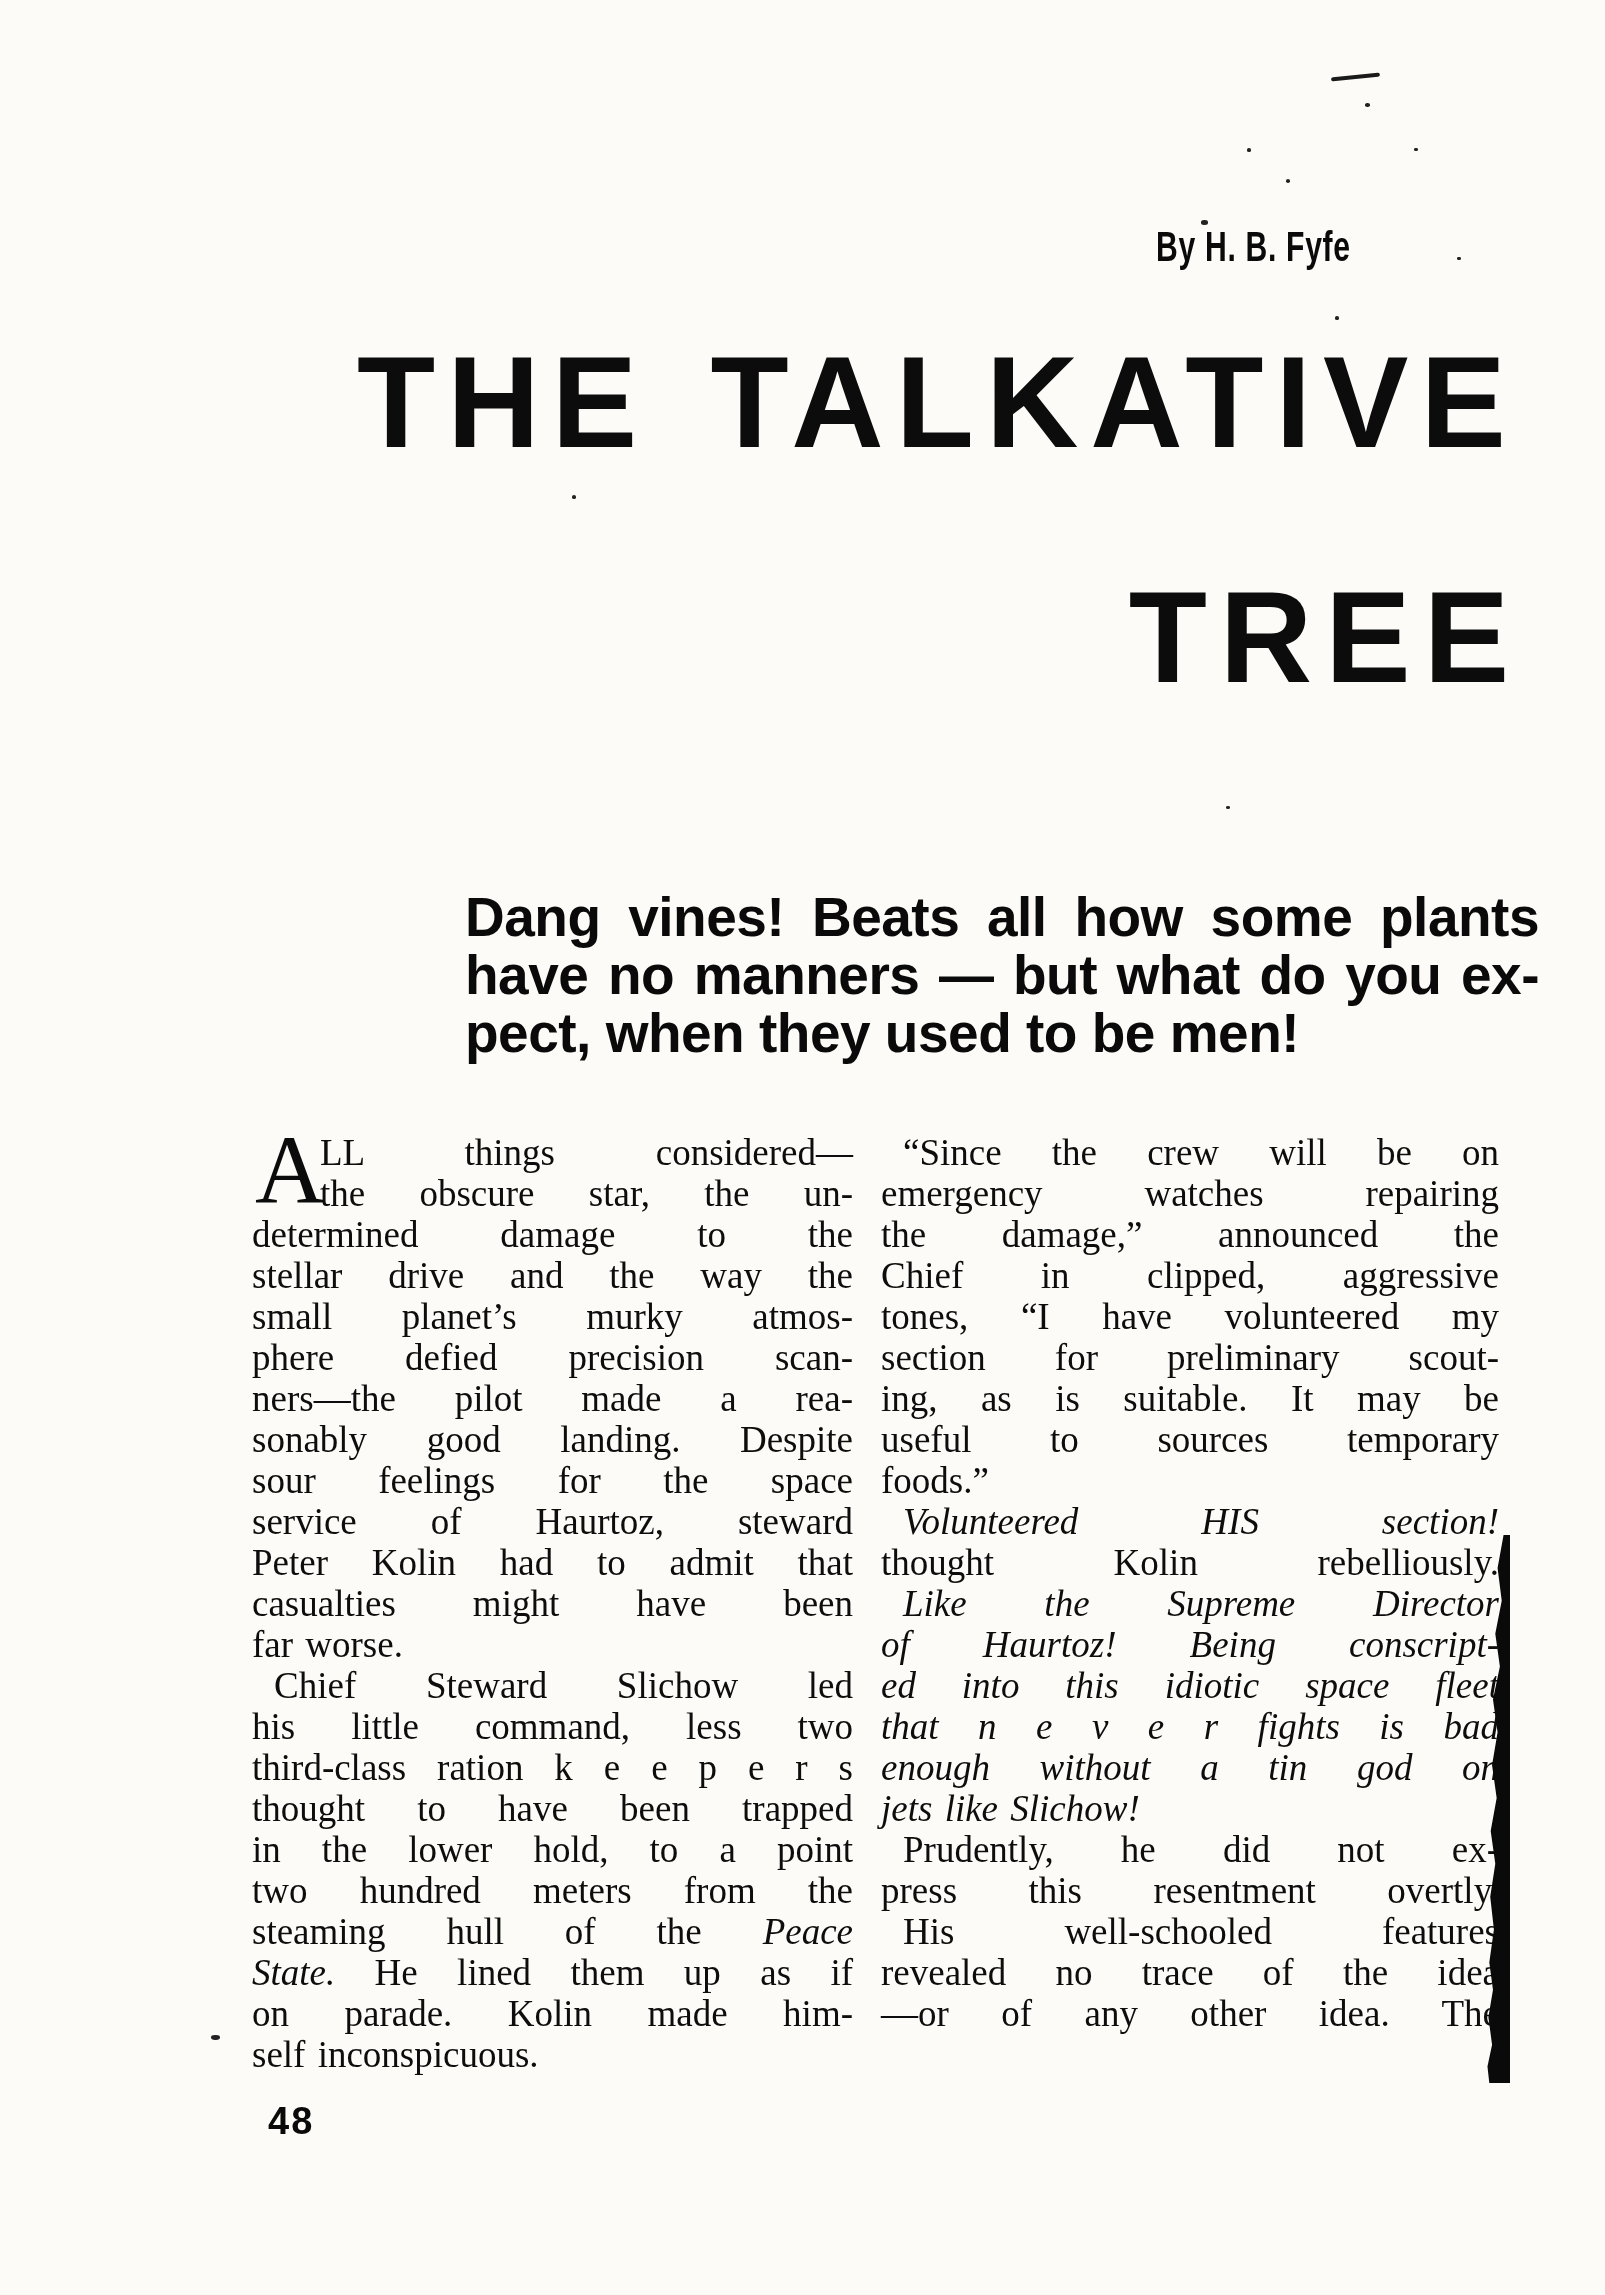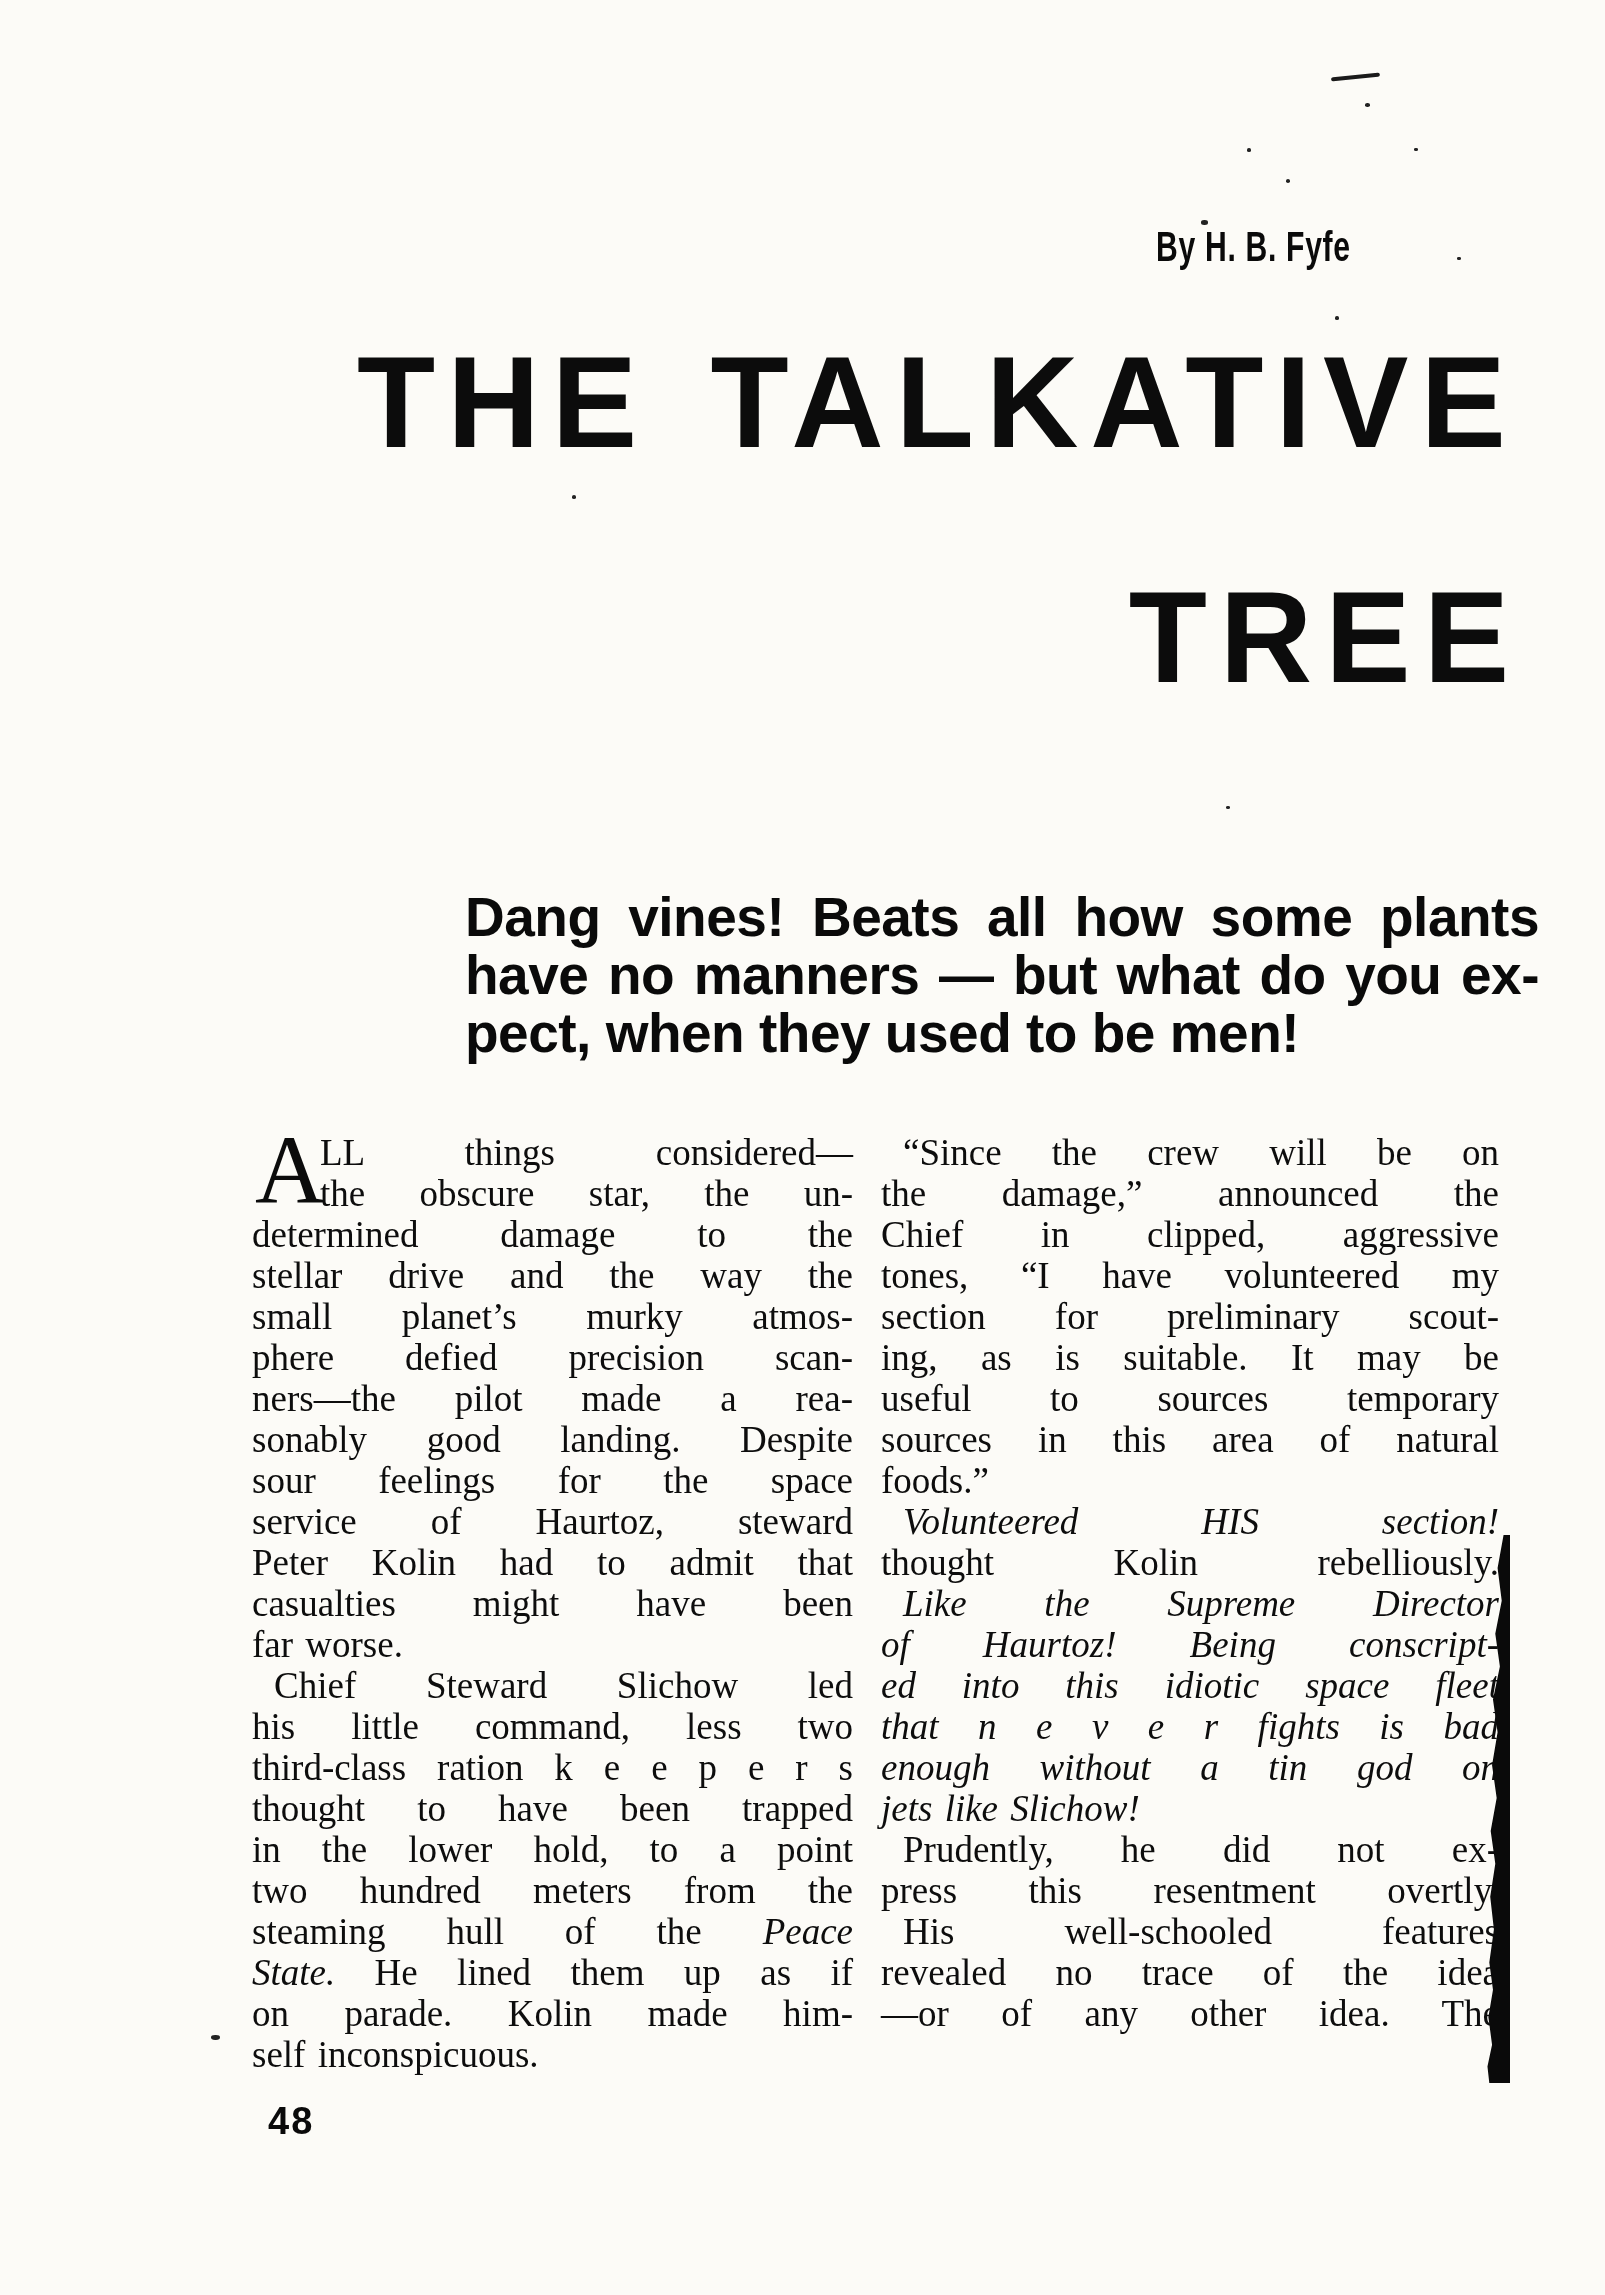--- a/index.html
+++ b/index.html
@@ -139,27 +139,27 @@
       <div class="bline">thought to have been trapped</div>
       <div class="bline">in the lower hold, to a point</div>
       <div class="bline">two hundred meters from the</div>
       <div class="bline">steaming hull of the <i>Peace</i></div>
       <div class="bline"><i>State.</i> He lined them up as if</div>
       <div class="bline">on parade. Kolin made him-</div>
       <div class="bline nj">self inconspicuous.</div>
     </div>
   <div class="col col-right" id="col-right">
       <div class="bline ind">“Since the crew will be on</div>
+      <div class="bline">emergency watches repairing</div>
       <div class="bline">the damage,” announced the</div>
       <div class="bline">Chief in clipped, aggressive</div>
       <div class="bline">tones, “I have volunteered my</div>
       <div class="bline">section for preliminary scout-</div>
       <div class="bline">ing, as is suitable. It may be</div>
       <div class="bline">useful to sources temporary</div>
-      <div class="bline">sources in this area of natural</div>
       <div class="bline nj">foods.”</div>
       <div class="bline ind"><i>Volunteered HIS section!</i></div>
       <div class="bline">thought Kolin rebelliously.</div>
       <div class="bline ind"><i>Like the Supreme Director</i></div>
       <div class="bline"><i>of Haurtoz! Being conscript-</i></div>
       <div class="bline"><i>ed into this idiotic space fleet</i></div>
       <div class="bline"><i>that n e v e r fights is bad</i></div>
       <div class="bline"><i>enough without a tin god on</i></div>
       <div class="bline nj"><i>jets like Slichow!</i></div>
       <div class="bline ind">Prudently, he did not ex-</div>

